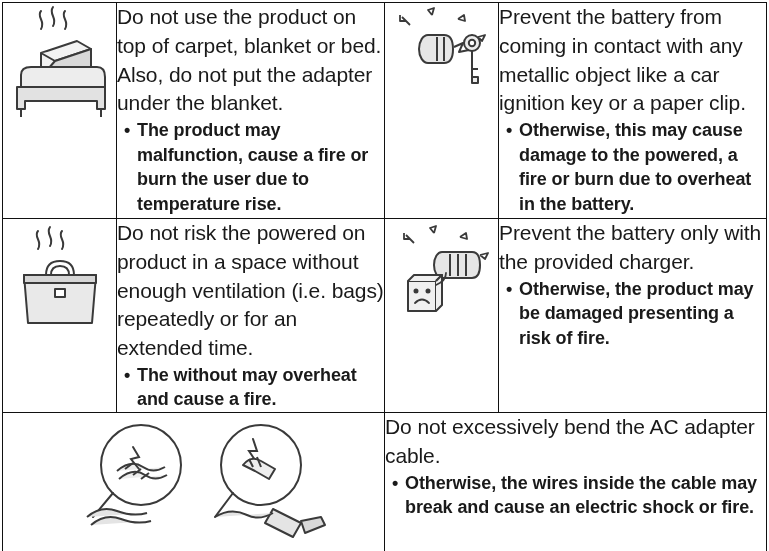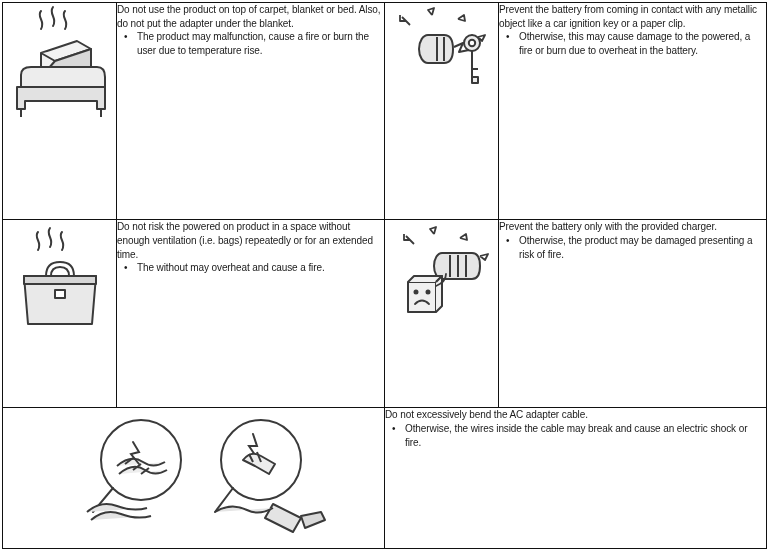--- a/index.html
+++ b/index.html
@@ -33,36 +33,37 @@
   }
   .cell-icon-wide {
     width: 390px;
     text-align: center;
     vertical-align: middle;
   }
   .cell-text {
     padding: 9px 10px 8px 10px;
   }
   .txt {
-    font-size: 10px;
+    font-size: 21px;
     line-height: 1.37;
     letter-spacing: -0.1px;
   }
   .bullets {
     margin: 0;
     padding: 0;
     list-style: none;
   }
   .bullets li {
-    font-size: 10px;
+    font-size: 18px;
     line-height: 1.37;
     letter-spacing: -0.1px;
     padding-left: 14px;
     position: relative;
     margin-left: 6px;
+    font-weight: bold;
   }
   .bullets li::before {
     content: "•";
     position: absolute;
     left: 1px;
     top: 0;
   }
   .icon-wrap {
     display: block;
     line-height: 0;

